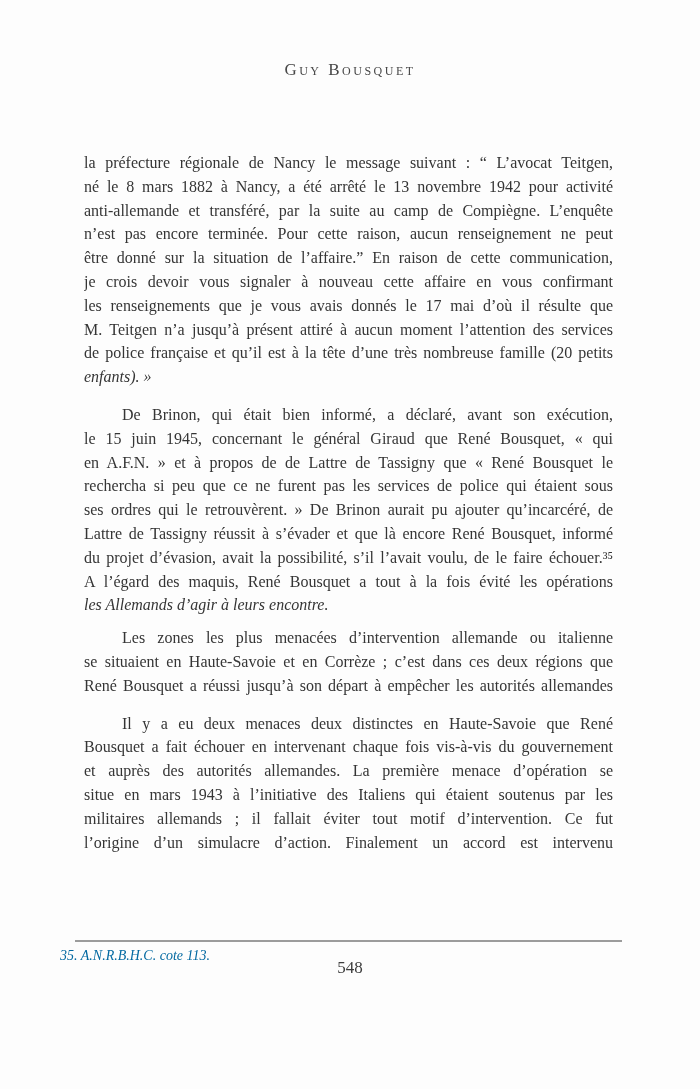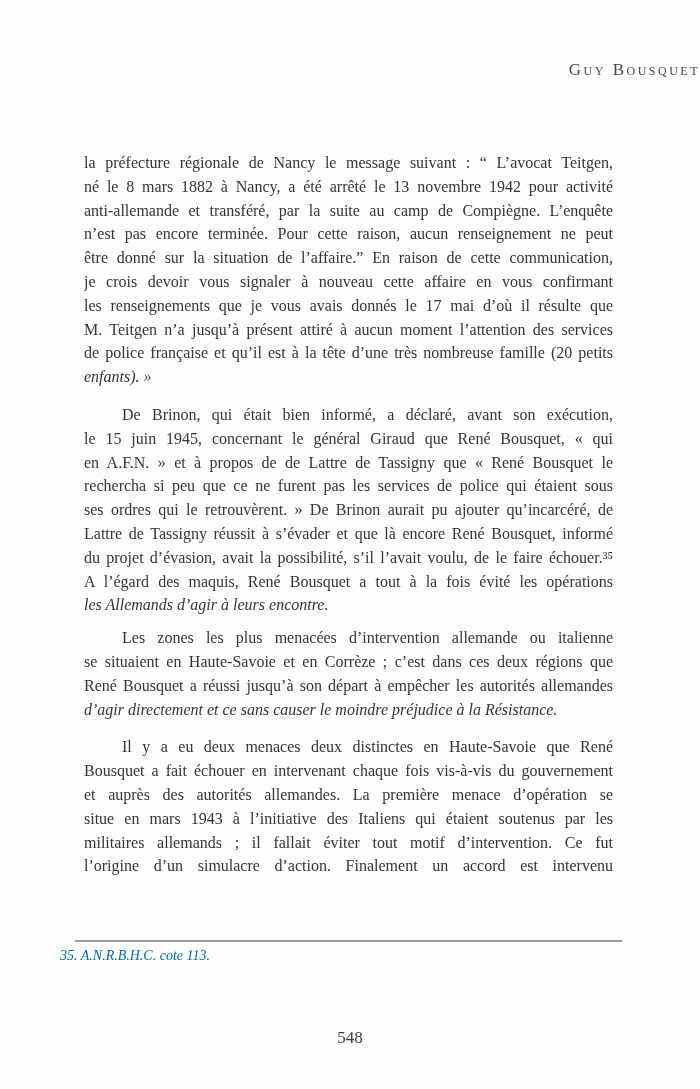--- a/index.html
+++ b/index.html
@@ -14,21 +14,21 @@
     background: #fdfdfd;
     font-family: "Liberation Serif", "DejaVu Serif", serif;
     color: #3b3b3b;
     overflow: hidden;
   }
   .running-head {
     position: absolute;
     top: 60px;
     left: 0;
     width: 100%;
-    text-align: right;
+    text-align: center;
     font-variant: small-caps;
     letter-spacing: 2.5px;
     font-size: 17px;
     color: #474747;
   }
   .text-block {
     position: absolute;
     left: 75px;
     top: 142px;
     width: 547px;
@@ -59,21 +59,21 @@
     position: absolute;
     left: 60px;
     top: 948px;
     width: 547px;
     font-style: italic;
     font-size: 14px;
     color: #0369a1;
   }
   .page-number {
     position: absolute;
-    top: 1028px;
+    top: 958px;
     left: 0;
     width: 100%;
     text-align: center;
     font-size: 17px;
     color: #3d3d3d;
   }
 </style>
 </head>
 <body>
 
@@ -101,21 +101,20 @@
         <div class="line">ses ordres qui le retrouvèrent. » De Brinon aurait pu ajouter qu’incarcéré, de</div>
         <div class="line">Lattre de Tassigny réussit à s’évader et que là encore René Bousquet, informé</div>
         <div class="line">du projet d’évasion, avait la possibilité, s’il l’avait voulu, de le faire échouer.³⁵</div>
         <div class="line">A l’égard des maquis, René Bousquet a tout à la fois évité les opérations</div>
         <div class="line last">les Allemands d’agir à leurs encontre.</div>
       </div>
       <div class="para">
         <div class="line indent">Les zones les plus menacées d’intervention allemande ou italienne</div>
         <div class="line">se situaient en Haute-Savoie et en Corrèze ; c’est dans ces deux régions que</div>
         <div class="line">René Bousquet a réussi jusqu’à son départ à empêcher les autorités allemandes</div>
-        <div class="line last">d’agir directement et ce sans causer le moindre préjudice à la Résistance.</div>
       </div>
       <div class="para gap">
         <div class="line indent">Il y a eu deux menaces deux distinctes en Haute-Savoie que René</div>
         <div class="line">Bousquet a fait échouer en intervenant chaque fois vis-à-vis du gouvernement</div>
         <div class="line">et auprès des autorités allemandes. La première menace d’opération se</div>
         <div class="line">situe en mars 1943 à l’initiative des Italiens qui étaient soutenus par les</div>
         <div class="line">militaires allemands ; il fallait éviter tout motif d’intervention. Ce fut</div>
         <div class="line">l’origine d’un simulacre d’action. Finalement un accord est intervenu</div>
       </div>
     </div>

